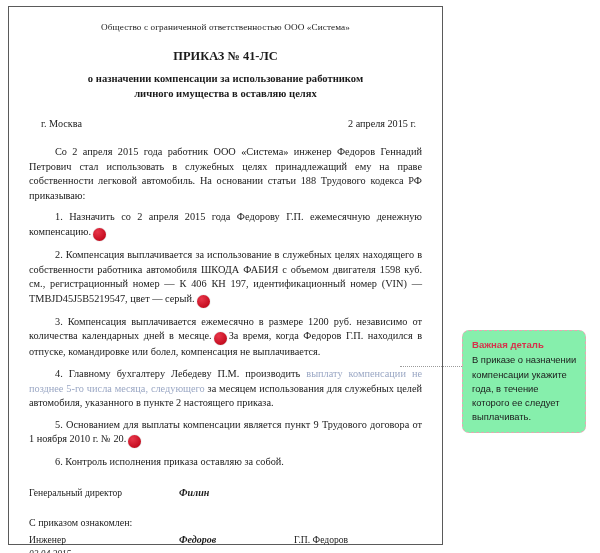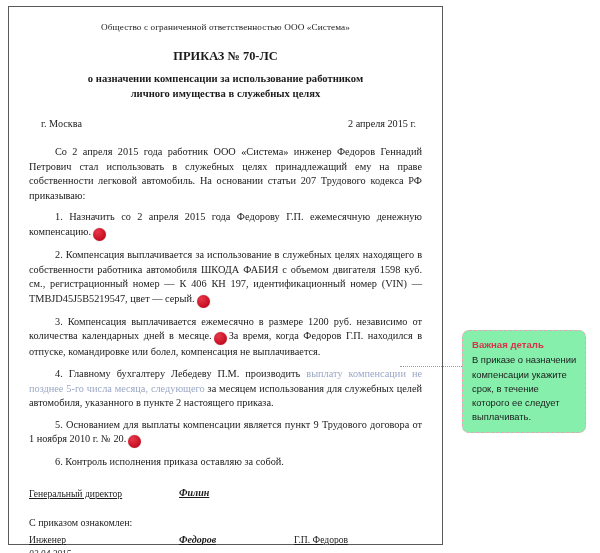--- a/index.html
+++ b/index.html
@@ -93,23 +93,22 @@
     box-shadow: 0 0 1px rgba(0,0,0,.45);
   }
 
   
   .sig-block {
     margin-top: 16px;
     font-size: 9.6px;
   }
   .sig-row {
     display: flex;
-    align-items: flex-end;
+    align-items: flex-start;
     margin-bottom: 2px;
-    text-decoration: underline;
   }
   .sig-role { width: 150px; }
   .sig-sign {
     width: 115px;
     font-style: italic;
     font-weight: bold;
     font-size: 10px;
     text-align: left;
   }
   .sig-name { flex: 1; text-align: left; }
@@ -151,33 +150,33 @@
     border-top: 1px dotted #9a9a9a;
   }
 </style>
 </head>
 <body>
 
 <div id="doc-sheet">
 
   <div class="doc-org">Общество с ограниченной ответственностью ООО «Система»</div>
 
-  <div class="doc-title">ПРИКАЗ № 70-ЛС</div>
+  <div class="doc-title">ПРИКАЗ № 41-ЛС</div>
 
   <div class="doc-subtitle">
     <span class="ln1">о назначении компенсации за использование работником</span>
-    <span class="ln2">личного имущества в служебных целях</span>
+    <span class="ln2">личного имущества в оставляю целях</span>
   </div>
 
   <div class="doc-meta">
     <span>г. Москва</span>
     <span>2 апреля 2015 г.</span>
   </div>
 
-  <p class="doc-para">Со 2 апреля 2015 года работник ООО «Система» инженер Федоров Геннадий Петрович стал использовать в служебных целях принадлежащий ему на праве собственности легковой автомобиль. На основании статьи 207 Трудового кодекса РФ приказываю:</p>
+  <p class="doc-para">Со 2 апреля 2015 года работник ООО «Система» инженер Федоров Геннадий Петрович стал использовать в служебных целях принадлежащий ему на праве собственности легковой автомобиль. На основании статьи 188 Трудового кодекса РФ приказываю:</p>
 
   <p class="doc-para"><span>1. Назначить со 2 апреля 2015 года Федорову Г.П. ежемесячную денежную компенсацию.</span><span class="badge">1</span></p>
 
   <p class="doc-para"><span>2. Компенсация выплачивается за использование в служебных целях находящего в собственности работника автомобиля ШКОДА ФАБИЯ с объемом двигателя 1598 куб. см., регистрационный номер — К 406 КН 197, идентификационный номер (VIN) — TMBJD45J5B5219547, цвет — серый.</span><span class="badge">2</span></p>
 
   <p class="doc-para"><span>3. Компенсация выплачивается ежемесячно в размере 1200 руб. независимо от количества календарных дней в месяце.</span><span class="badge">3</span><span>За время, когда Федоров Г.П. находился в отпуске, командировке или болел, компенсация не выплачивается.</span></p>
 
   <p class="doc-para"><span>4. Главному бухгалтеру Лебедеву П.М. производить </span><span class="faded">выплату компенсации не позднее 5-го числа месяца, следующего</span><span> за месяцем использования для служебных целей автомобиля, указанного в пункте 2 настоящего приказа.</span></p>
 
   <p class="doc-para"><span>5. Основанием для выплаты компенсации является пункт 9 Трудового договора от 1 ноября 2010 г. № 20.</span><span class="badge">4</span></p>
@@ -200,14 +199,14 @@
     </div>
     <div class="sig-date">02.04.2015</div>
 
   </div>
 </div>
 
 <div id="connector"></div>
 
 <div id="callout">
   <span class="callout-title">Важная деталь</span>
-  <span class="callout-body">В приказе о назначении компенсации укажите срок, в течение которого ее следует выплачивать.</span>
+  <span class="callout-body">В приказе о назначении компенсации укажите года, в течение которого ее следует выплачивать.</span>
 </div>
 
 </body></html>

